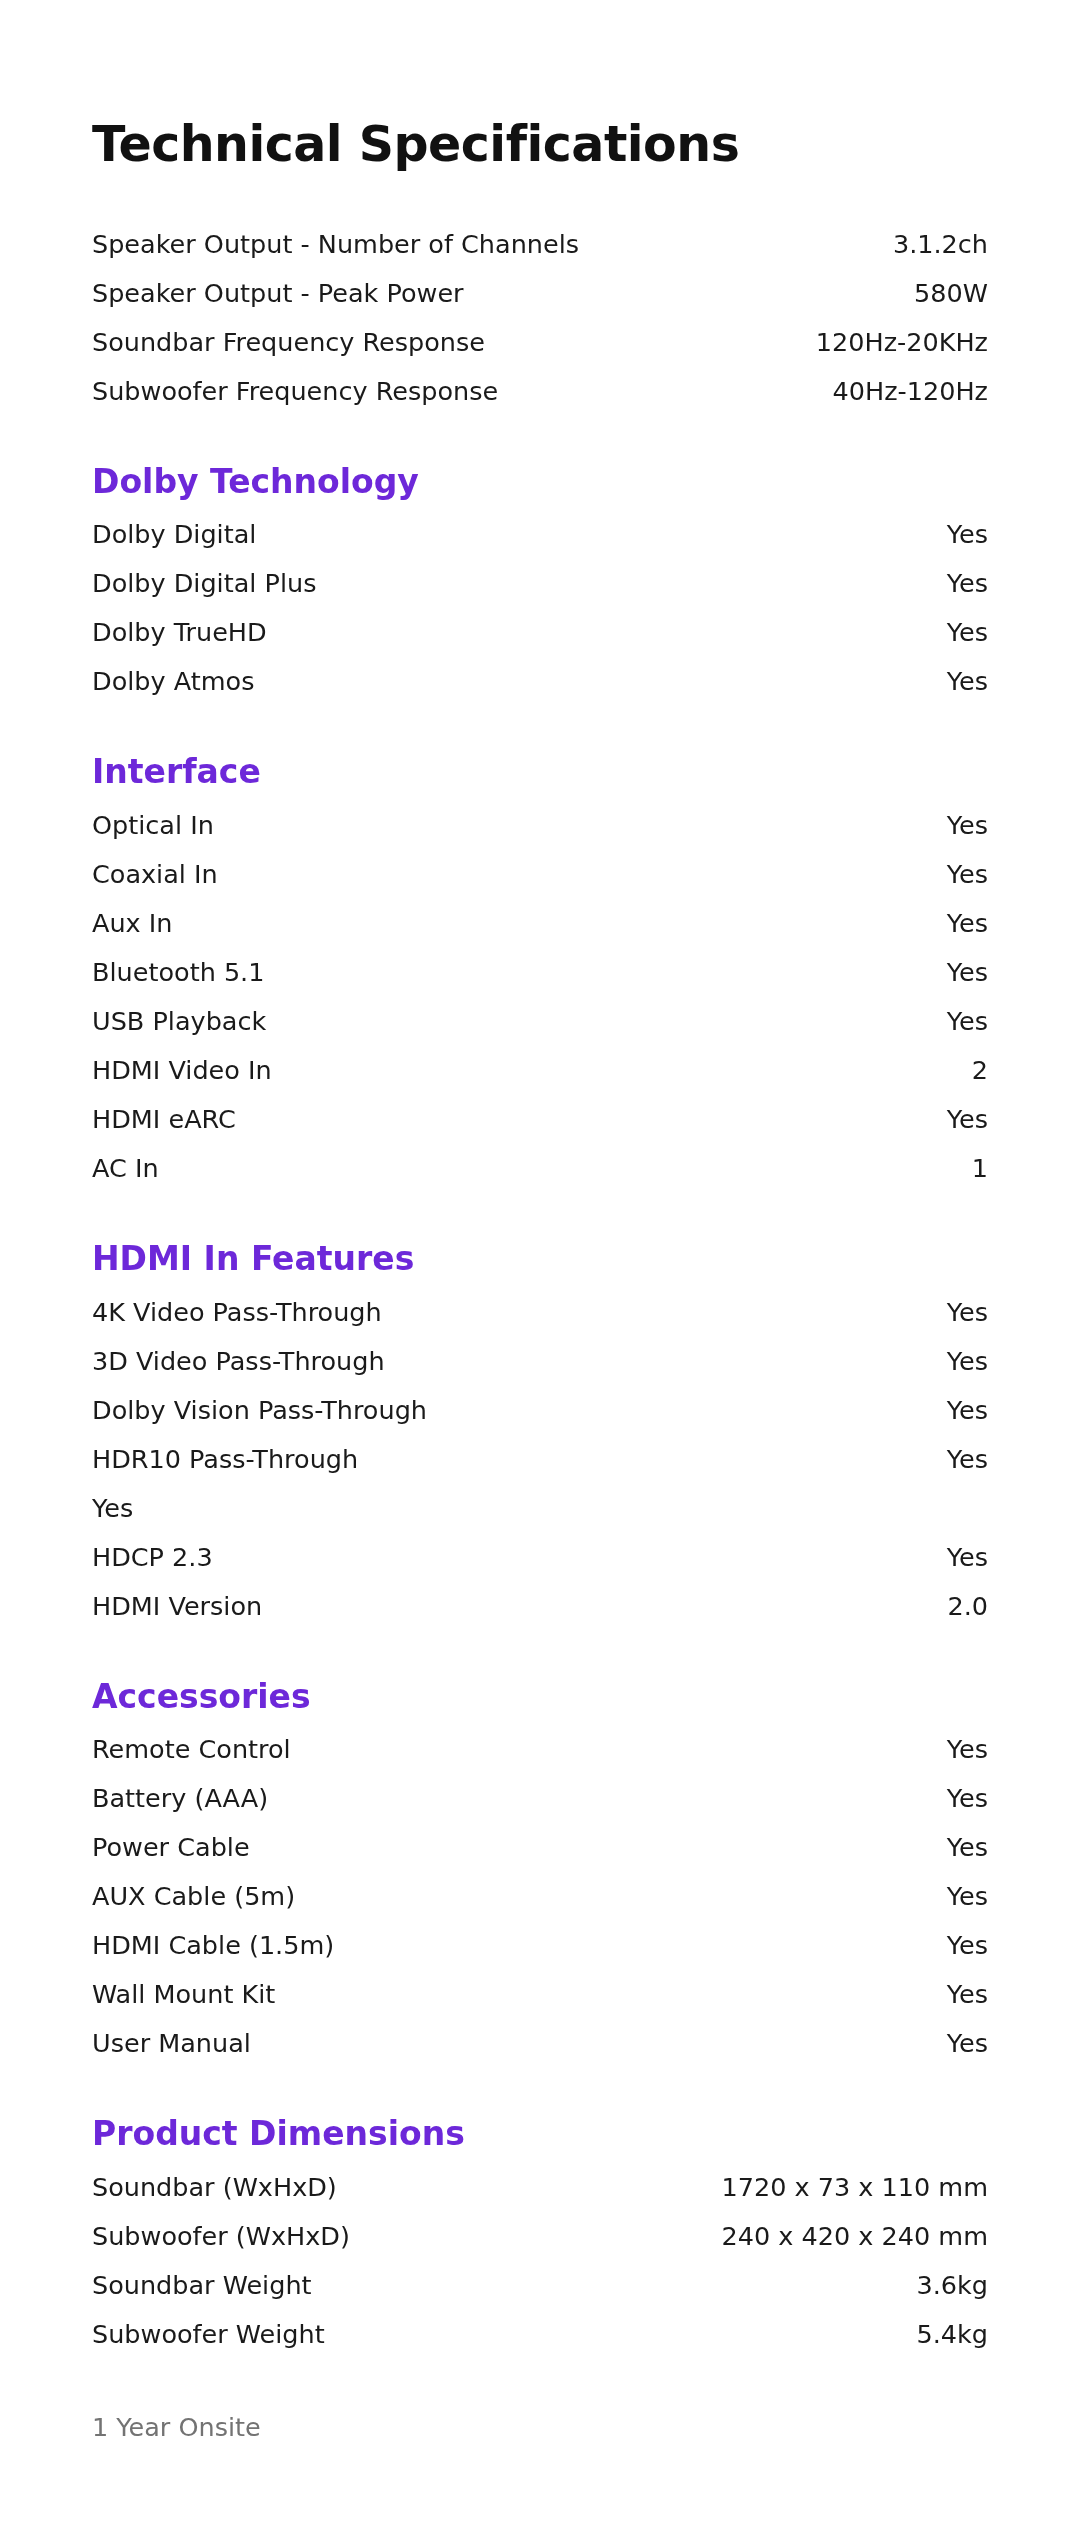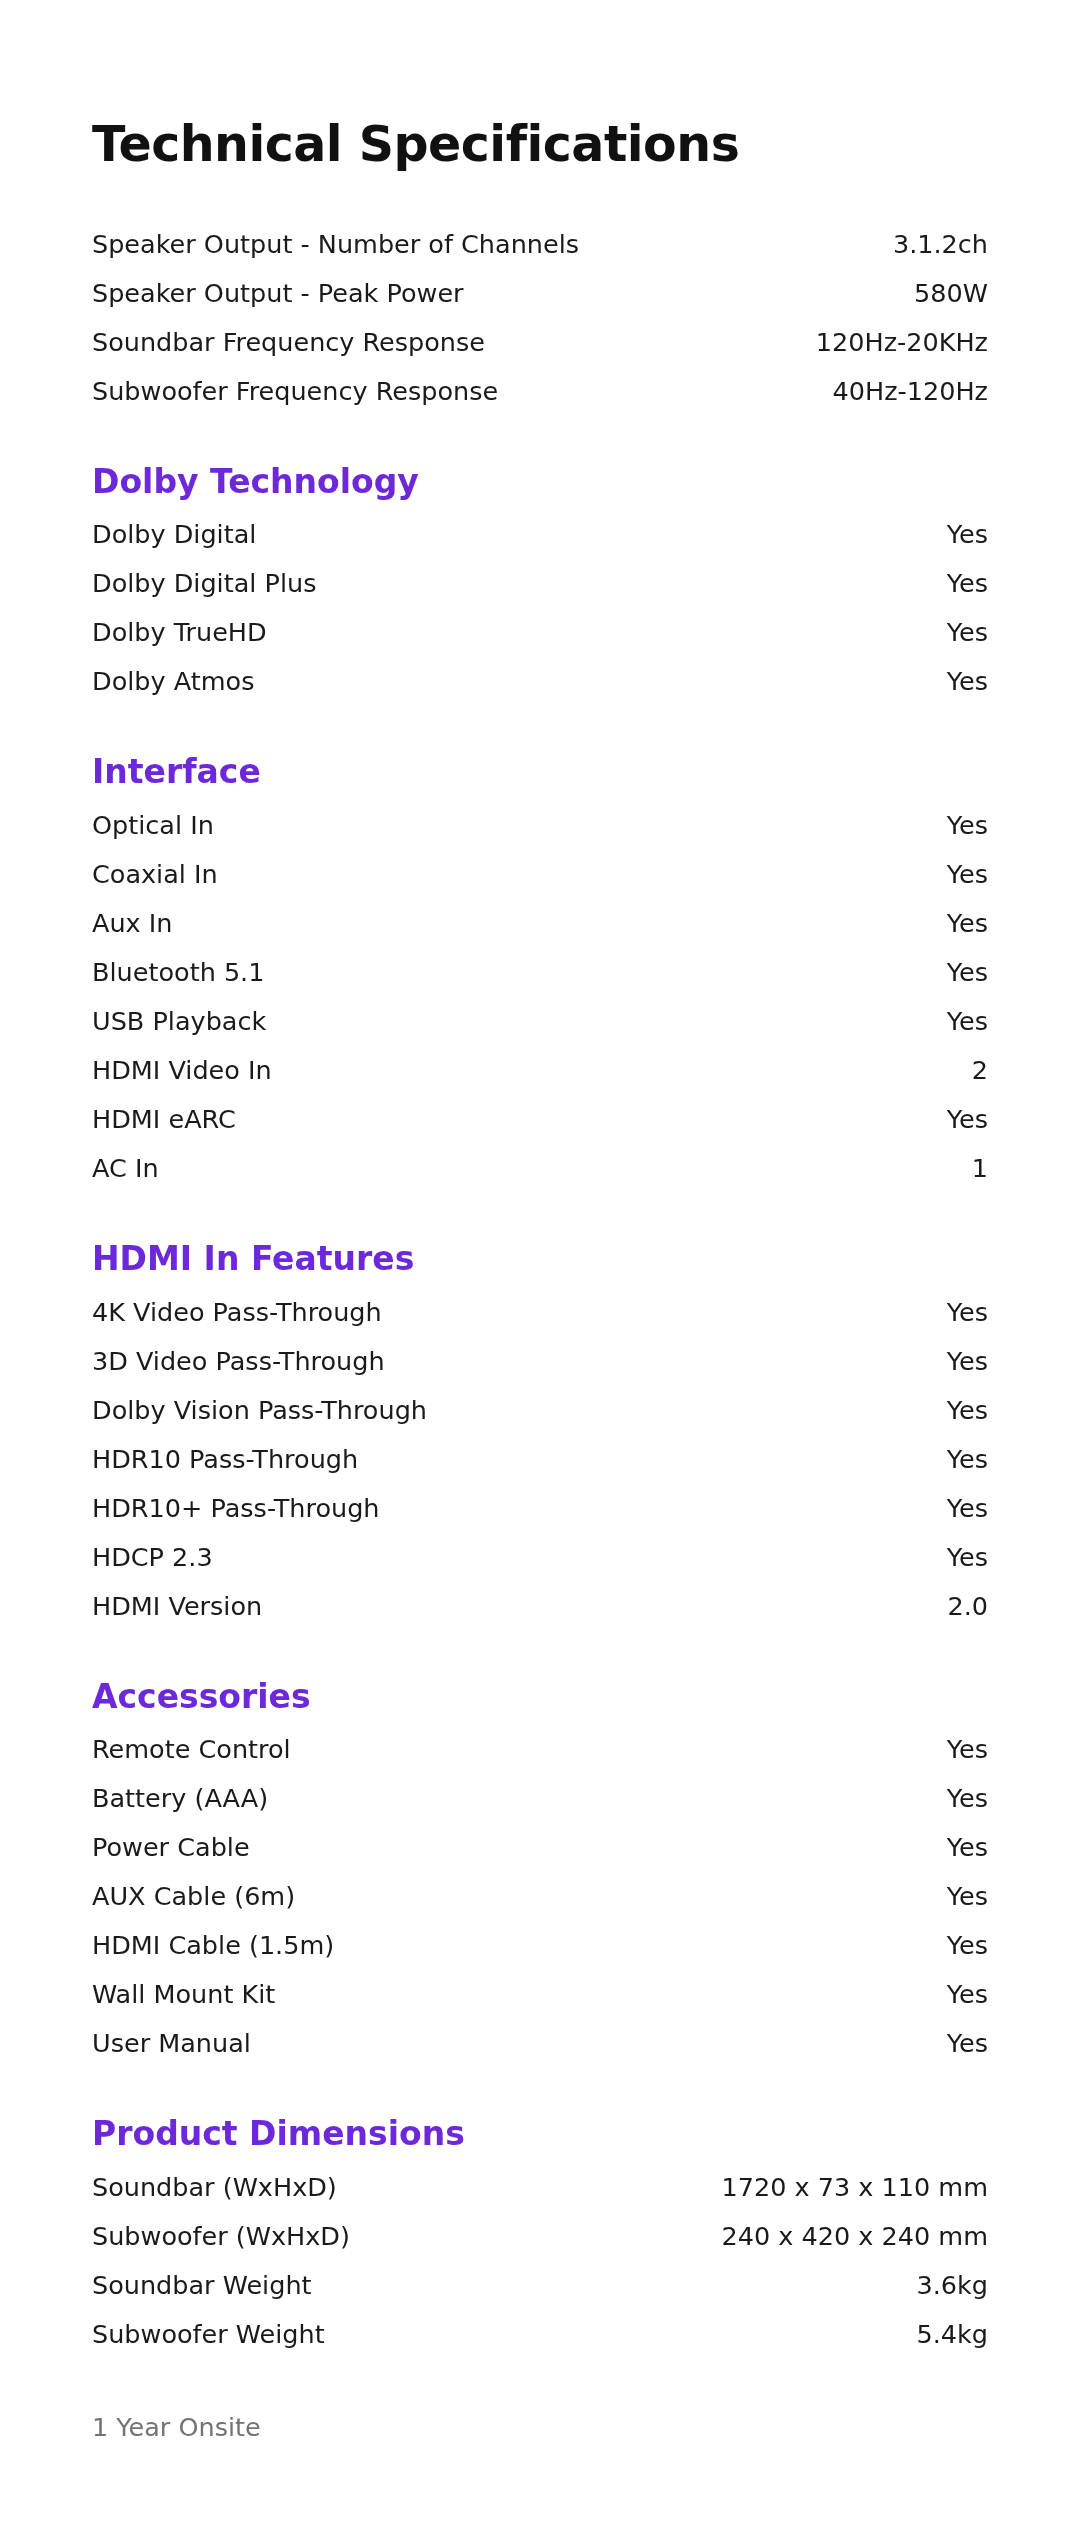--- a/index.html
+++ b/index.html
@@ -156,21 +156,20 @@
         </div>
         <div class="spec-row">
           <span class="spec-label">Dolby Vision Pass-Through</span>
           <span class="spec-value">Yes</span>
         </div>
         <div class="spec-row">
           <span class="spec-label">HDR10 Pass-Through</span>
           <span class="spec-value">Yes</span>
         </div>
         <div class="spec-row">
-          <span class="spec-label">HDR10+ Pass-Through</span>
           <span class="spec-value">Yes</span>
         </div>
         <div class="spec-row">
           <span class="spec-label">HDCP 2.3</span>
           <span class="spec-value">Yes</span>
         </div>
         <div class="spec-row">
           <span class="spec-label">HDMI Version</span>
           <span class="spec-value">2.0</span>
         </div>
@@ -184,21 +183,21 @@
         </div>
         <div class="spec-row">
           <span class="spec-label">Battery (AAA)</span>
           <span class="spec-value">Yes</span>
         </div>
         <div class="spec-row">
           <span class="spec-label">Power Cable</span>
           <span class="spec-value">Yes</span>
         </div>
         <div class="spec-row">
-          <span class="spec-label">AUX Cable (6m)</span>
+          <span class="spec-label">AUX Cable (5m)</span>
           <span class="spec-value">Yes</span>
         </div>
         <div class="spec-row">
           <span class="spec-label">HDMI Cable (1.5m)</span>
           <span class="spec-value">Yes</span>
         </div>
         <div class="spec-row">
           <span class="spec-label">Wall Mount Kit</span>
           <span class="spec-value">Yes</span>
         </div>

